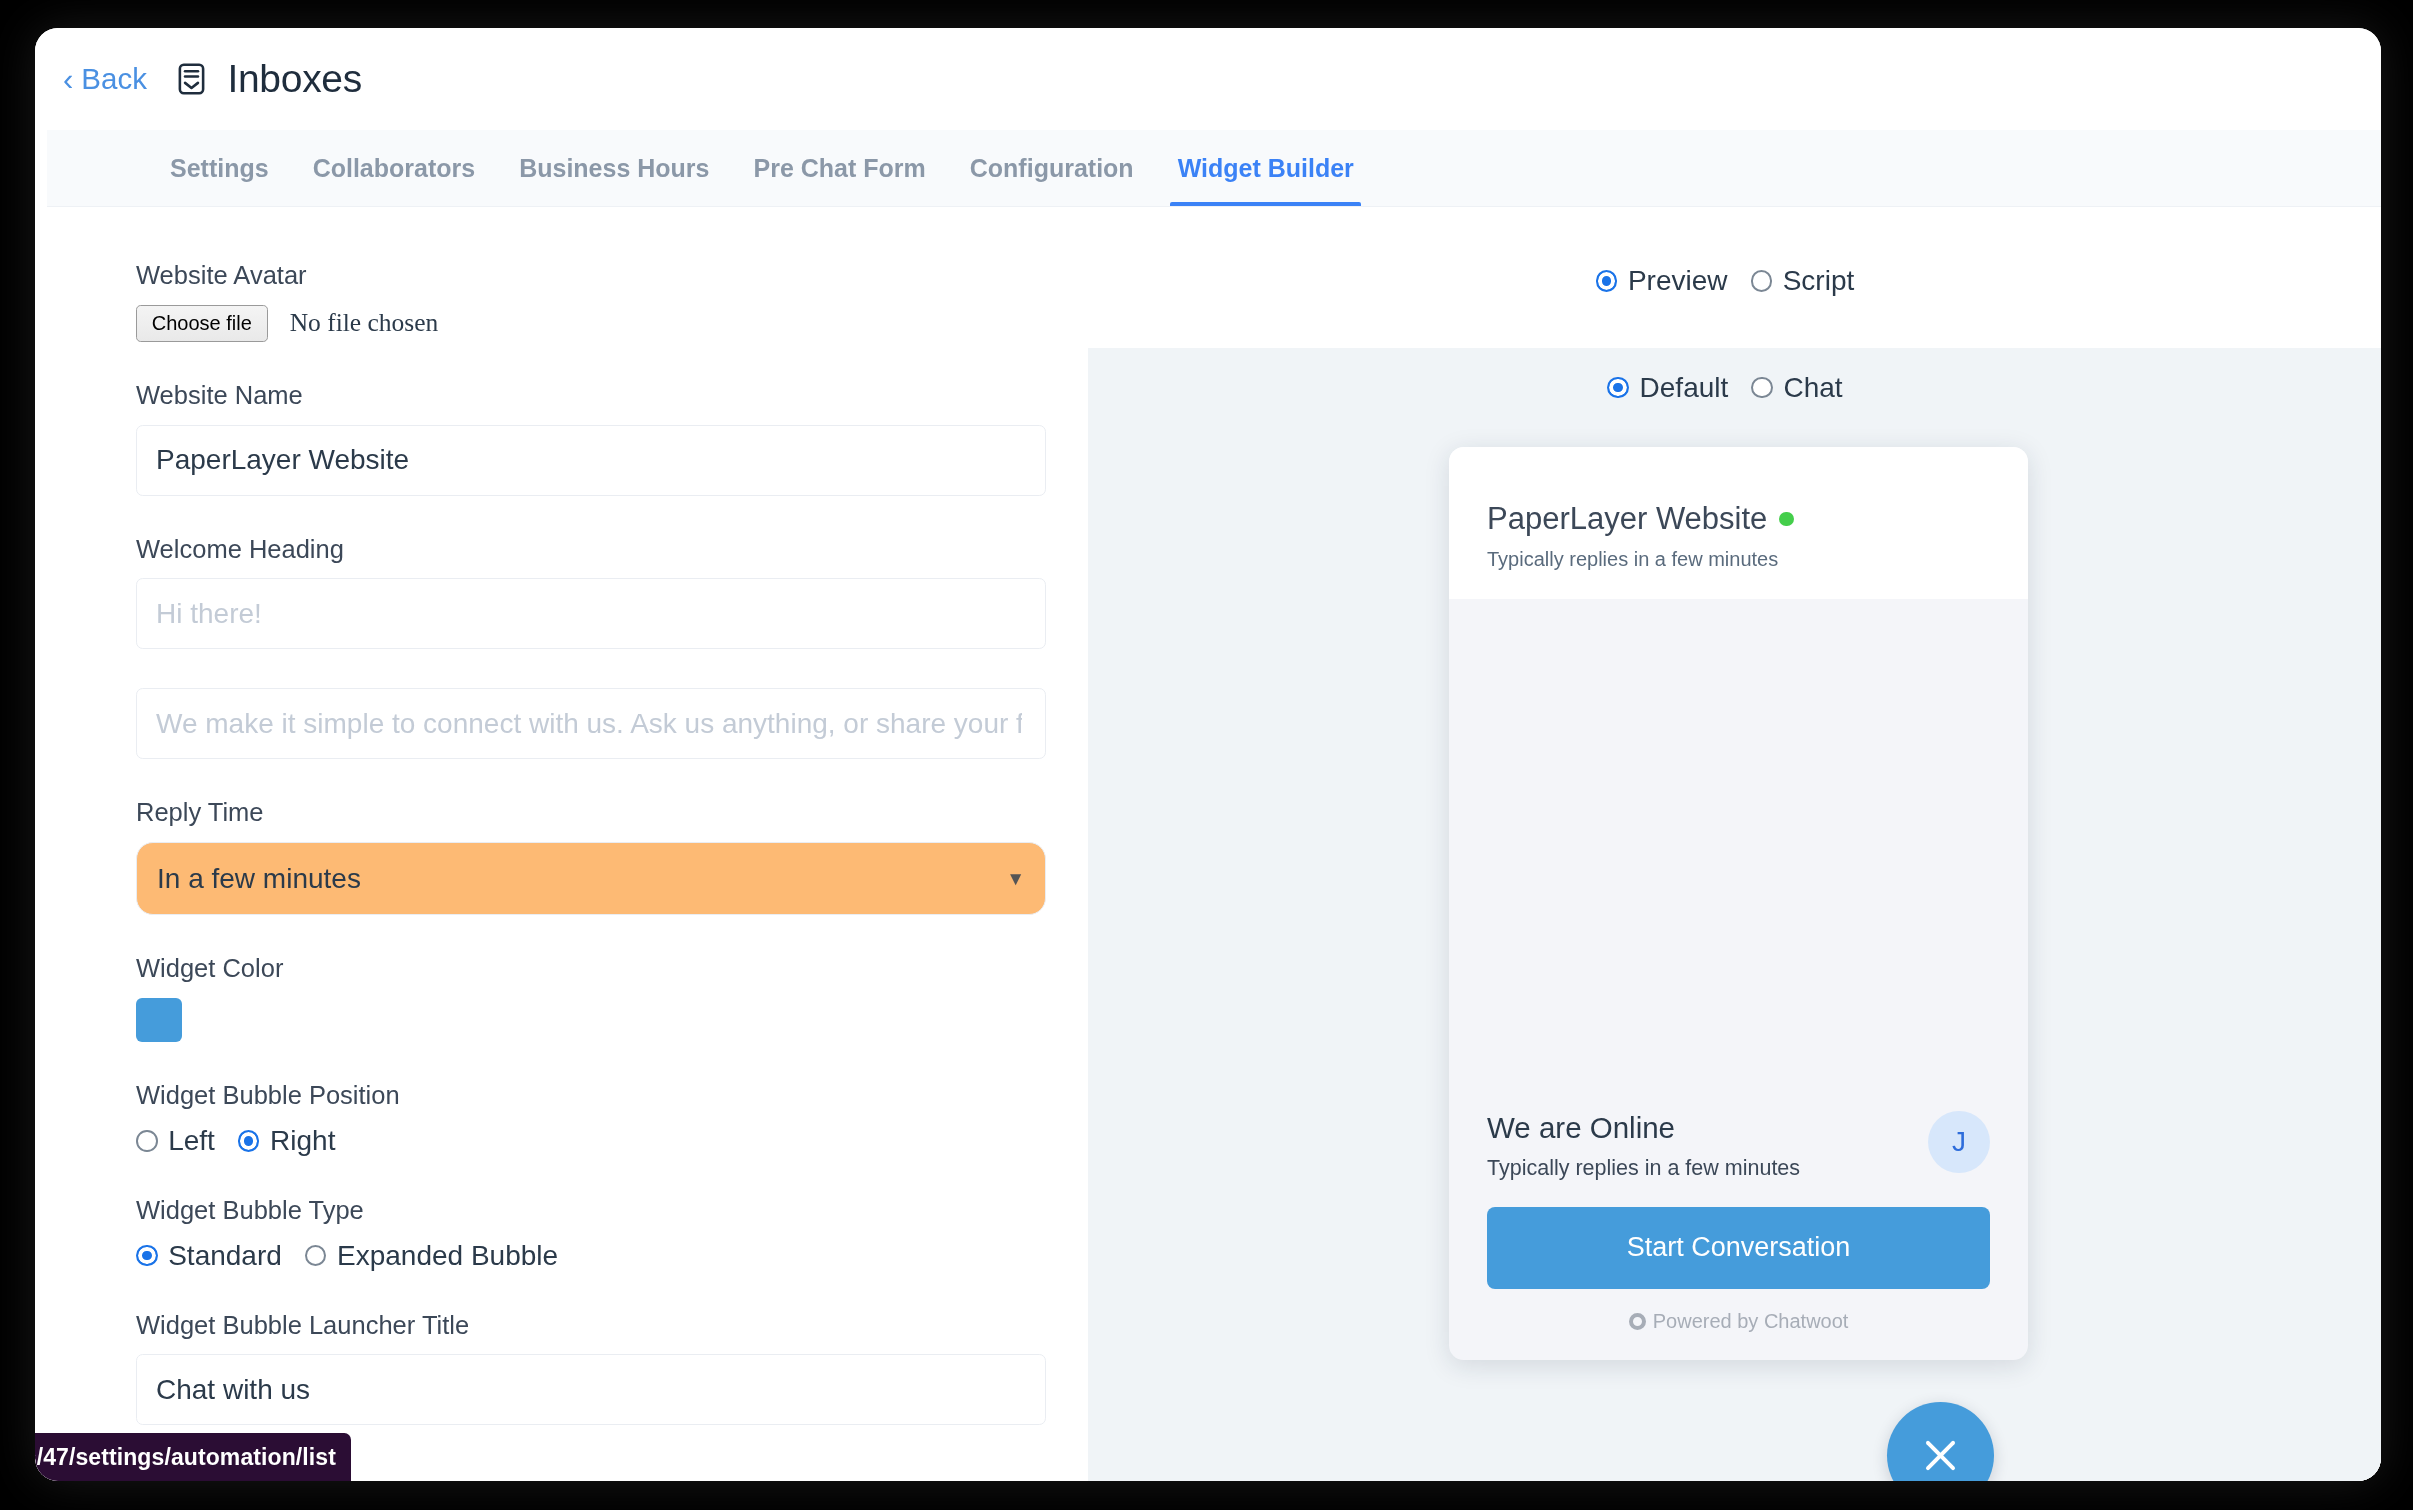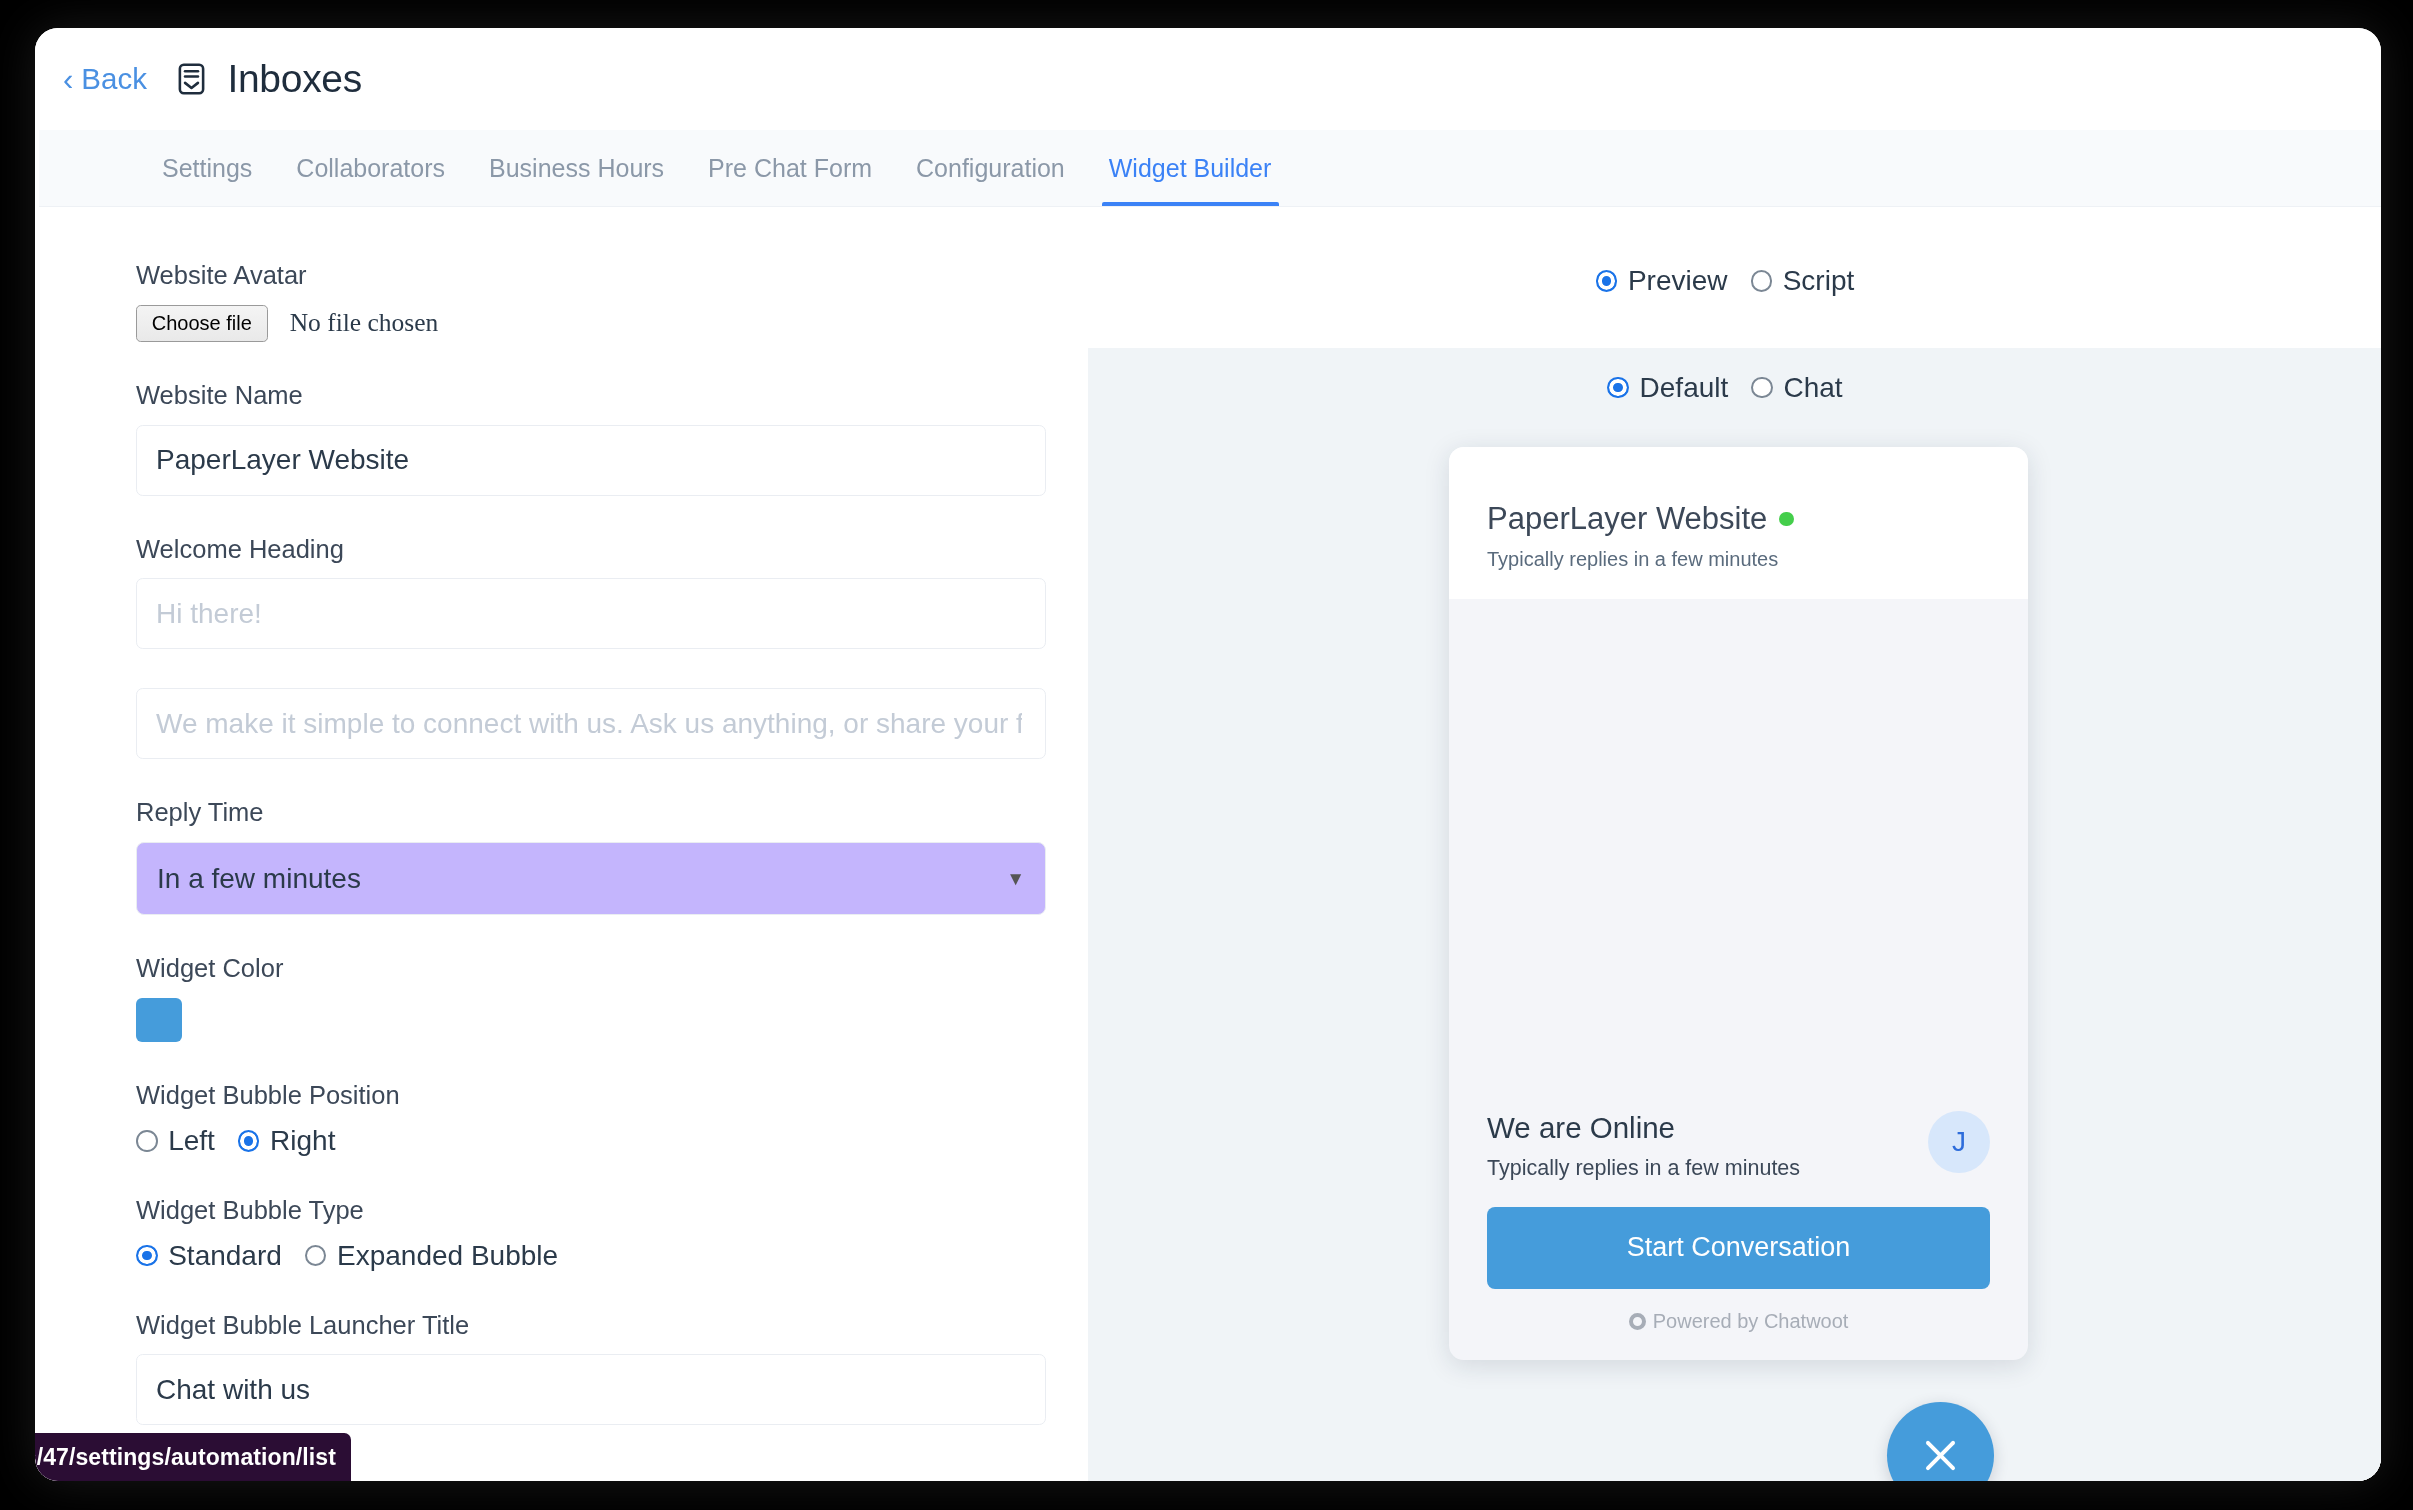--- a/index.html
+++ b/index.html
@@ -42,26 +42,27 @@
   #inbox-icon { margin-left: 29.5px; display: flex; align-items: center; }
   #page-title {
     margin-left: 20px;
     font-size: 39px;
     color: #1f2d3d;
     letter-spacing: -0.3px;
   }
 
   
   #tabbar {
-    position: absolute; left: 4px; top: 102px;
+    position: absolute; left: 12px; top: 102px;
     width: 100%; height: 77px;
     background: #f8fafc;
     border-bottom: 1.3px solid #eef1f5;
     display: flex; align-items: stretch;
     padding-left: 101px;
+    font-weight: bold;
   }
   .tab {
     display: flex; align-items: center;
     padding: 0 22px;
     font-size: 25px;
     color: #8b98a8;
     cursor: pointer; user-select: none;
     position: relative;
   }
   .tab.active { color: #3b82f6; }
@@ -125,22 +126,22 @@
   #file-name-label {
     font-size: 25.5px; color: #2b3a4a;
     margin-left: 22px;
     font-family: Liberation Serif, serif;
   }
 
   
   #reply-time-select {
     width: 910px; height: 73px;
     border: 1.3px solid #eaedf2;
-    border-radius: 8px;
-    background: #c4b5fd;
+    border-radius: 17px;
+    background: #fdba74;
     display: flex; align-items: center;
     justify-content: space-between;
     padding: 4px 20px;
     font-size: 28px; color: #2b3a4a;
     cursor: pointer;
   }
   #reply-time-select .caret {
     font-size: 19px; color: #555; margin-left: 13.4px;
   }
 

